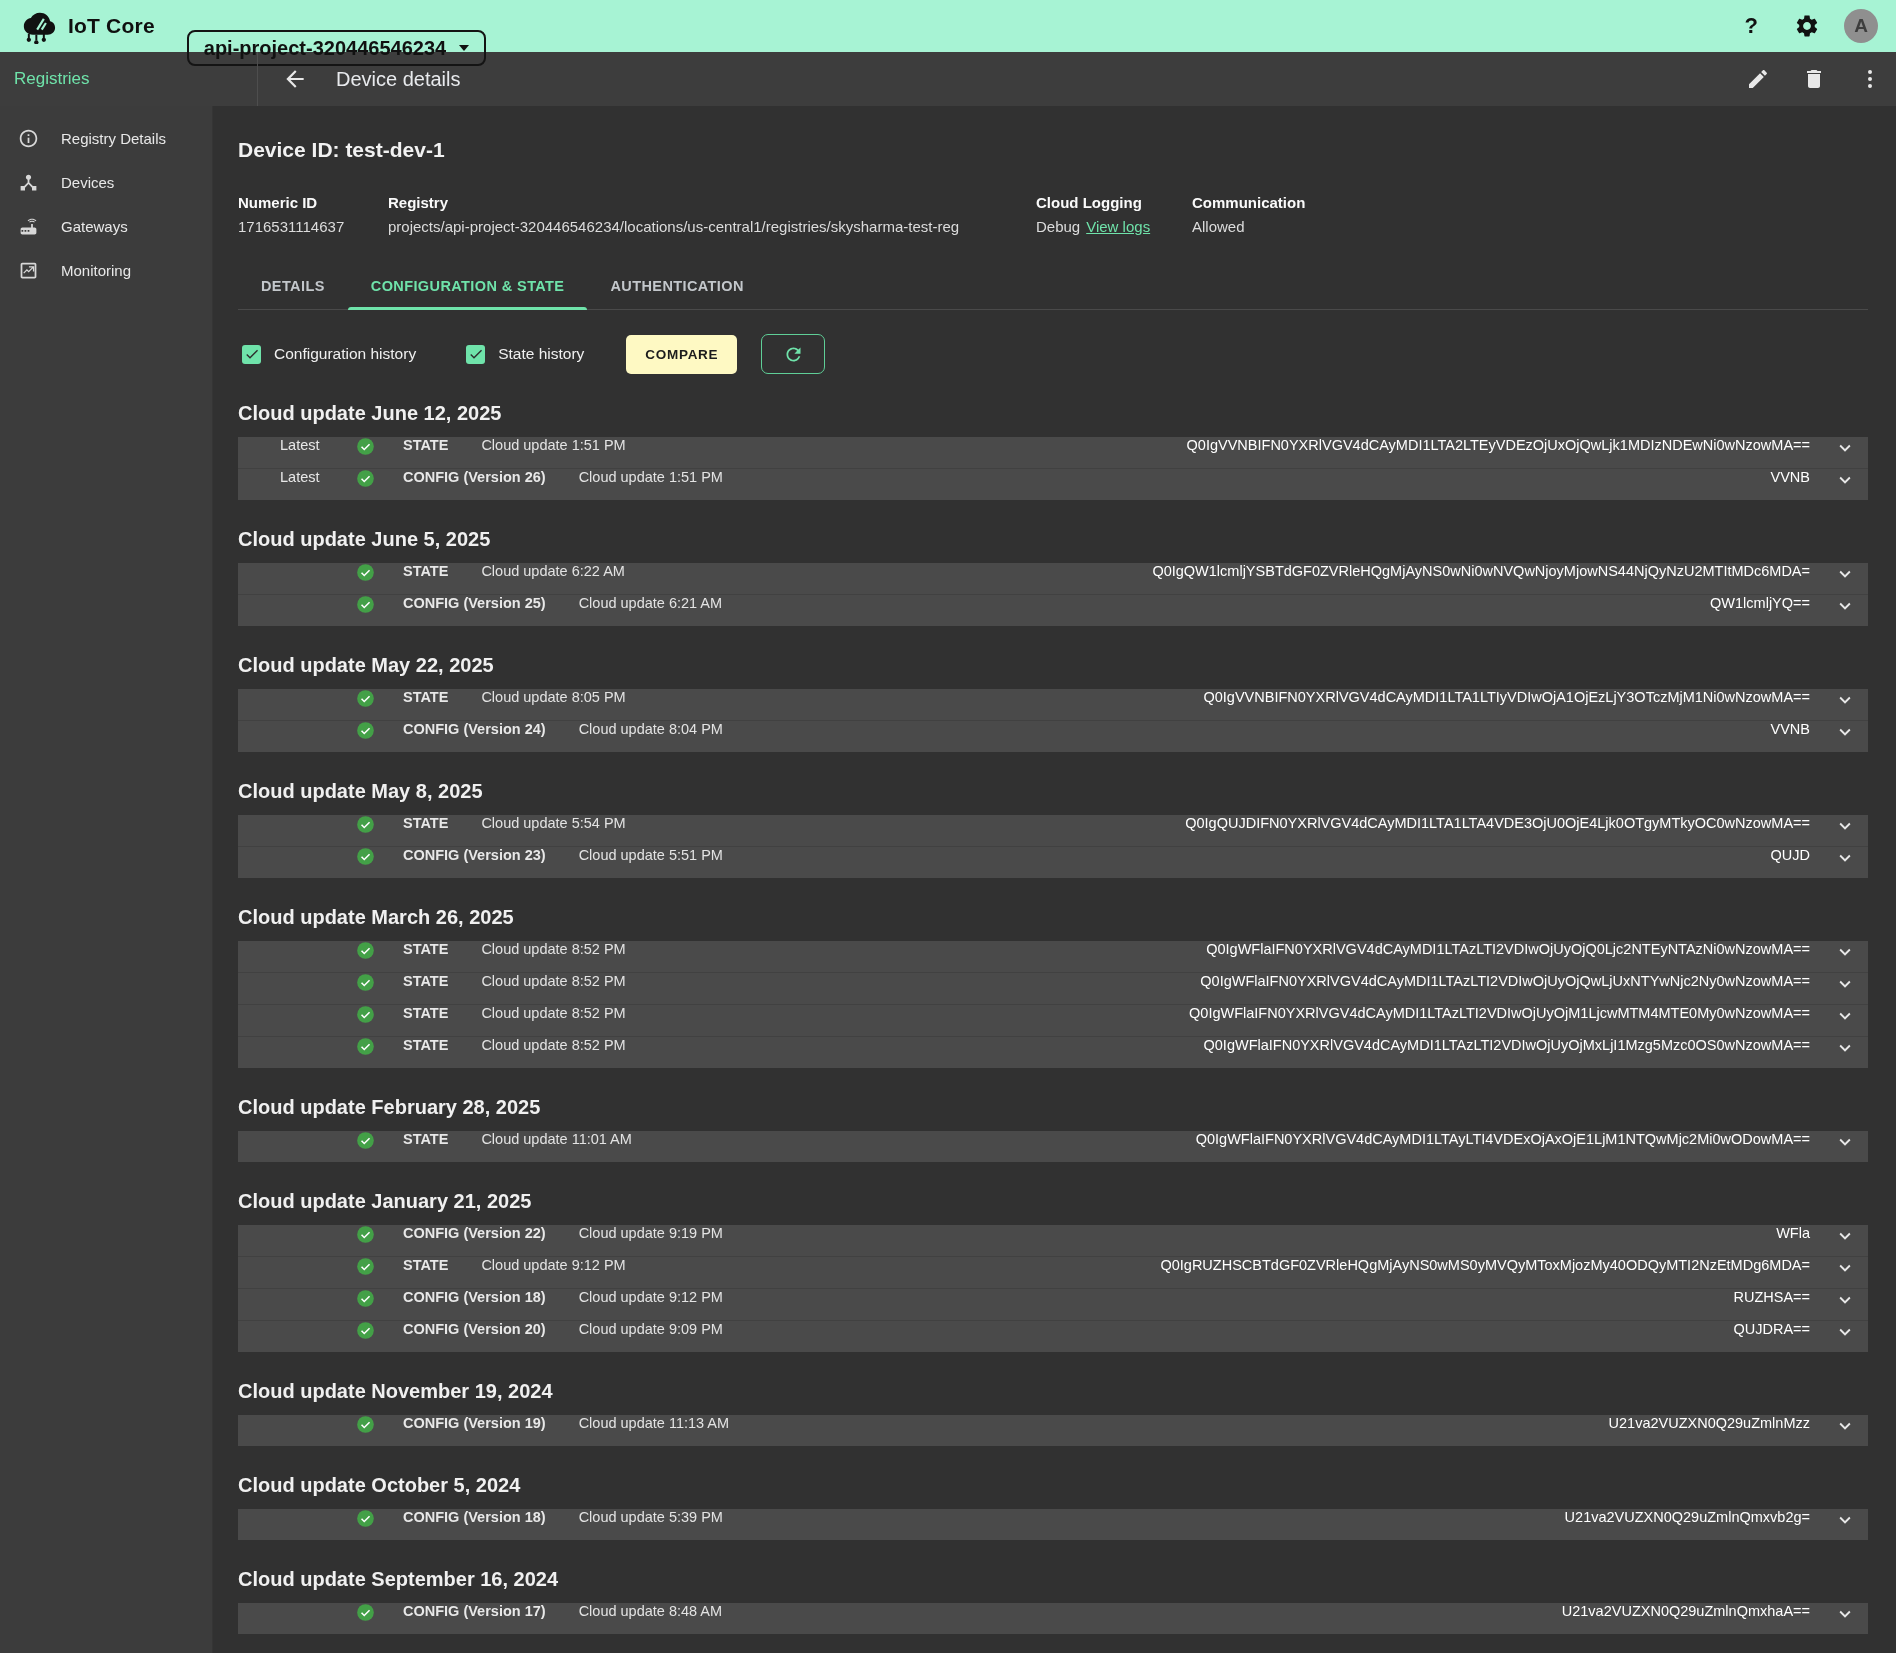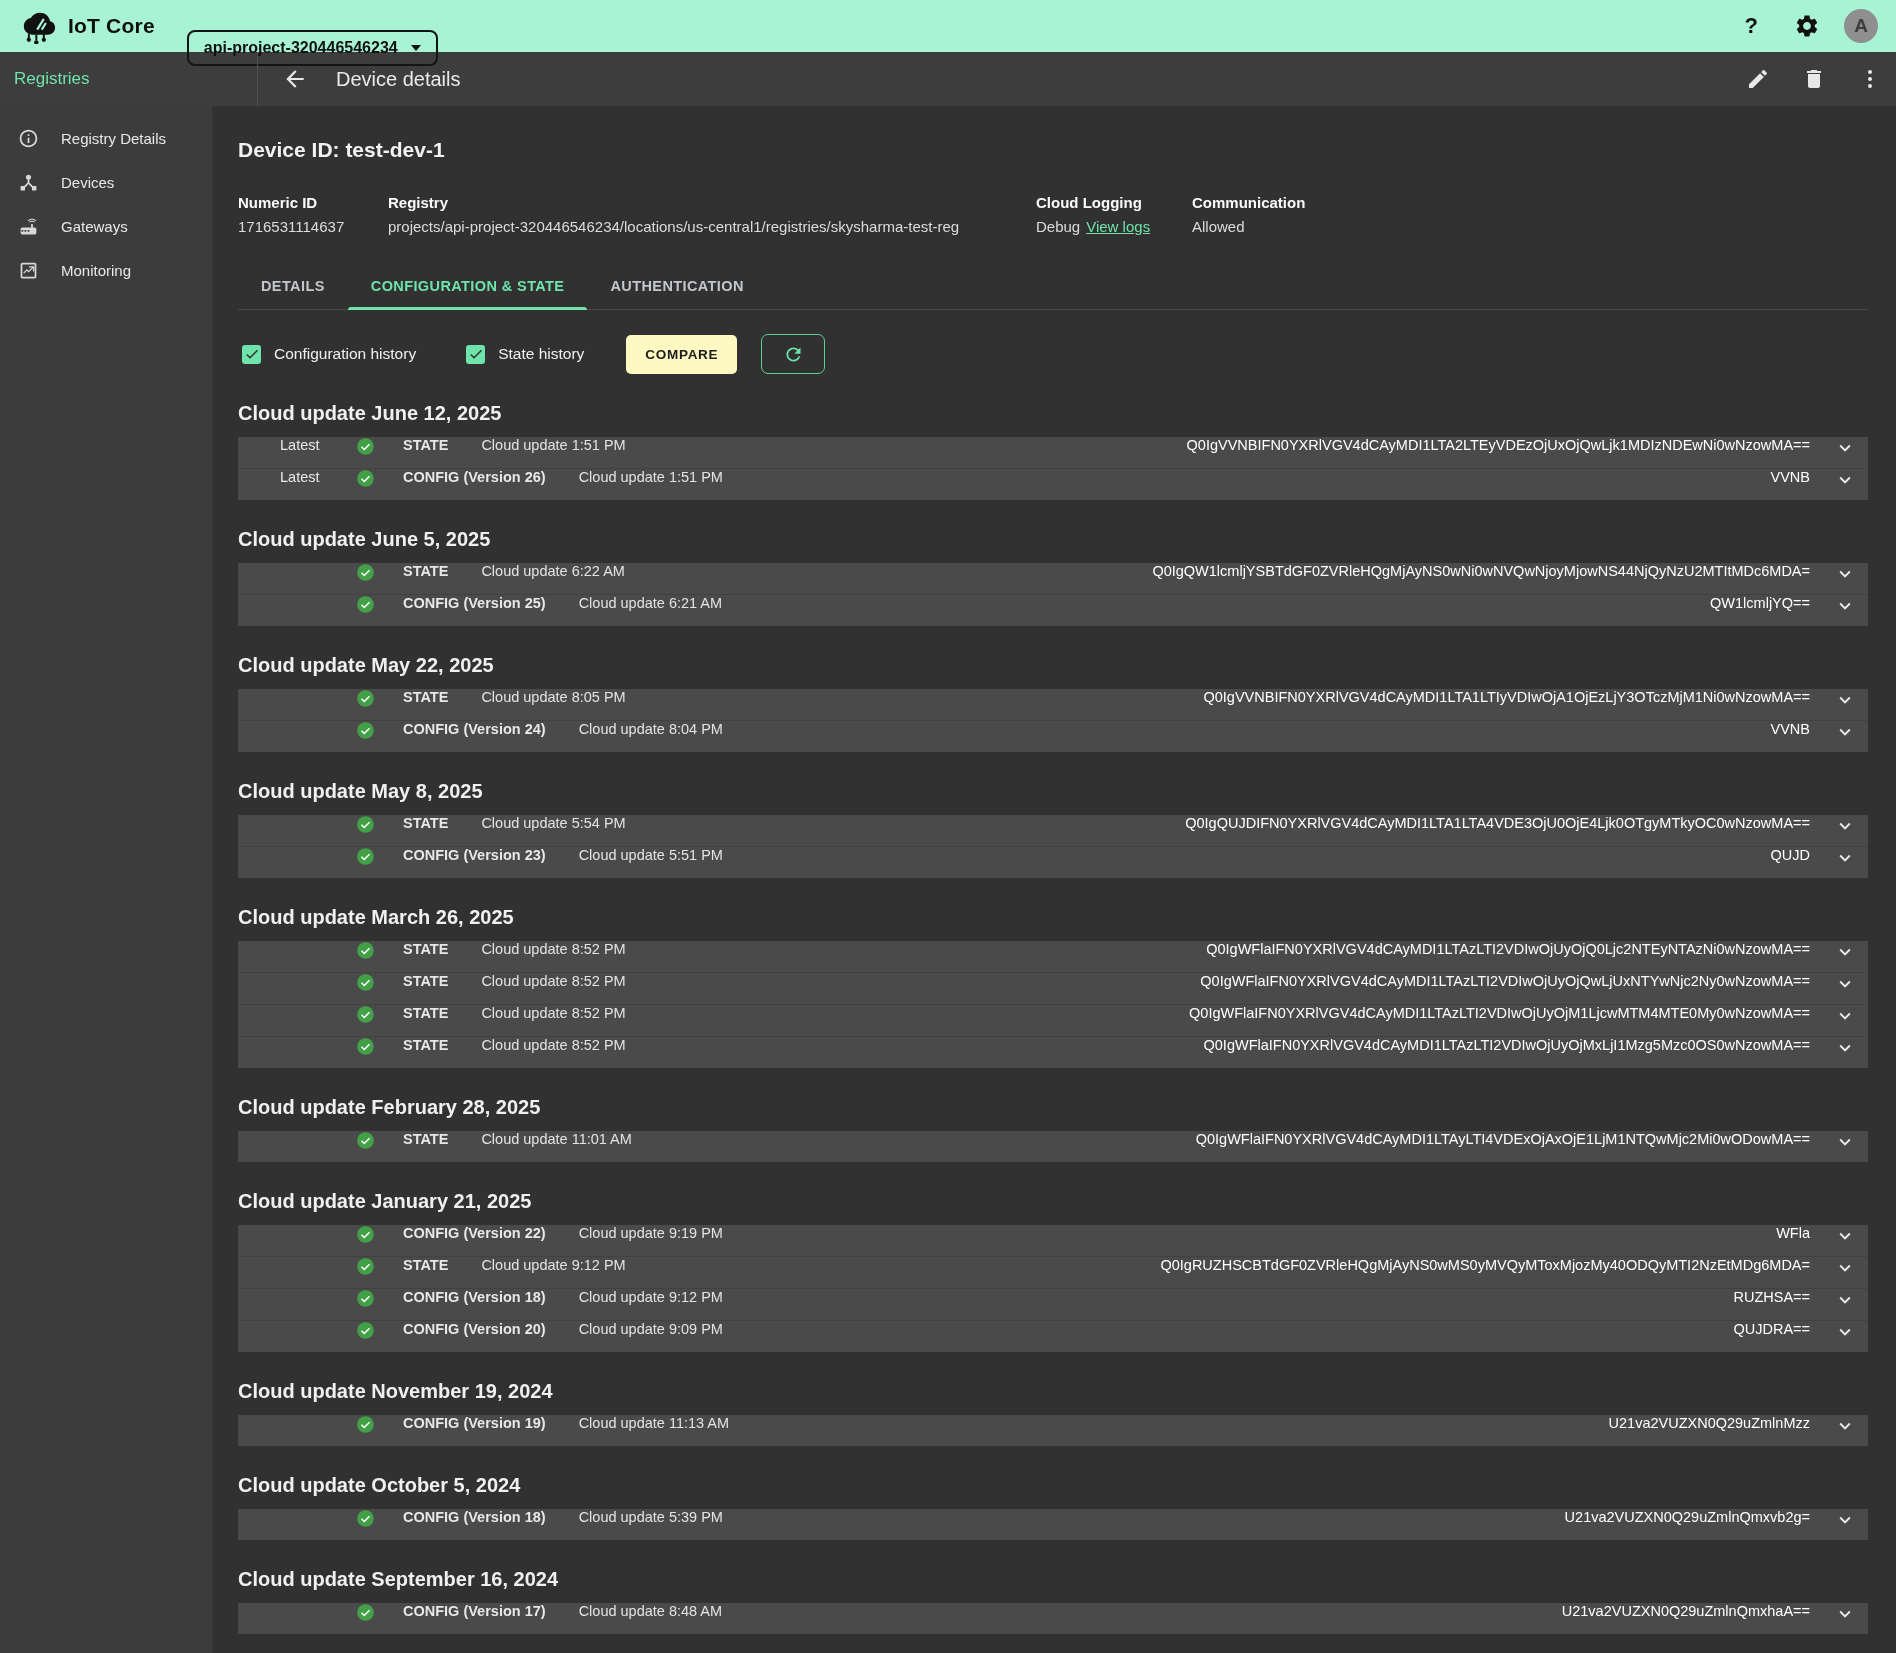--- a/index.html
+++ b/index.html
@@ -6,21 +6,21 @@
   body{
     width:1896px;height:1653px;overflow:hidden;
     font-family:"Liberation Sans","DejaVu Sans",sans-serif;
     background:#313131;
   }
   
   .topbar{height:52px;background:#a7f3d4;display:flex;align-items:center;padding:0 18px;box-sizing:border-box;}
   .logo{width:40px;height:38px;display:flex;align-items:center;}
   .app-name{font-size:21px;font-weight:bold;color:#0f0f0f;margin-left:10px;letter-spacing:0.2px;}
   .project-btn{margin-left:32px;height:36px;border:2px solid #141414;border-radius:8px;background:transparent;
-    display:flex;align-items:center;padding:0 15px;font-size:16px;font-weight:600;color:#111;gap:13px;
+    display:flex;align-items:center;padding:0 15px;font-size:20px;font-weight:600;color:#111;gap:13px;
     font-family:inherit;cursor:pointer;margin-top:44px;}
   .caret{width:0;height:0;border-left:5px solid transparent;border-right:5px solid transparent;border-top:6px solid #111;}
   .flex-spacer{flex:1;}
   .help-btn{font-size:22px;font-weight:bold;color:#111;background:none;border:none;margin-right:30px;cursor:pointer;font-family:inherit;}
   .gear-btn{background:none;border:none;margin-right:24px;cursor:pointer;width:26px;height:26px;padding:0;}
   .gear-btn svg{width:26px;height:26px;fill:#111;}
   .avatar{width:34px;height:34px;border-radius:50%;background:#8f8f8f;color:#3d3d3d;display:flex;align-items:center;
     justify-content:center;font-size:19px;font-weight:bold;cursor:pointer;}
   
   .graybar{height:54px;background:#3d3d3d;display:flex;align-items:center;}

